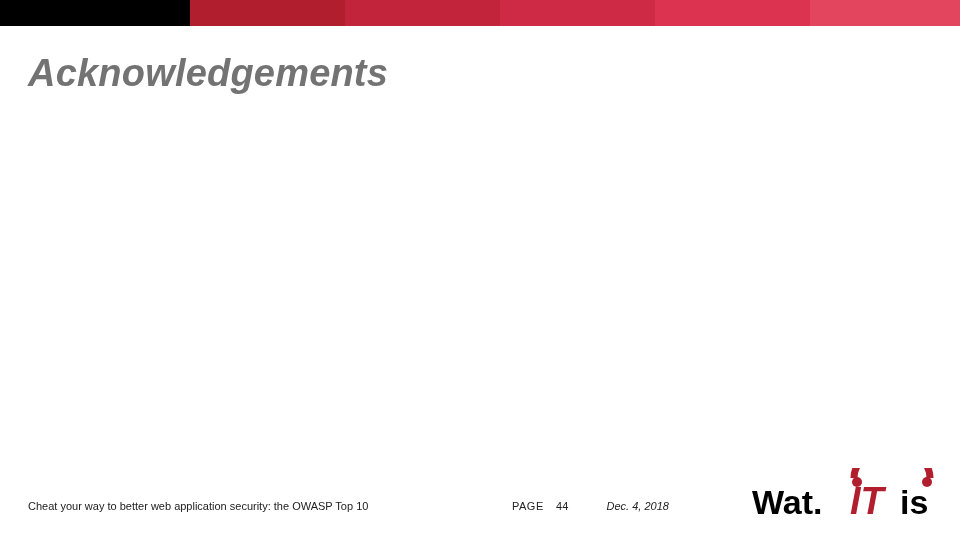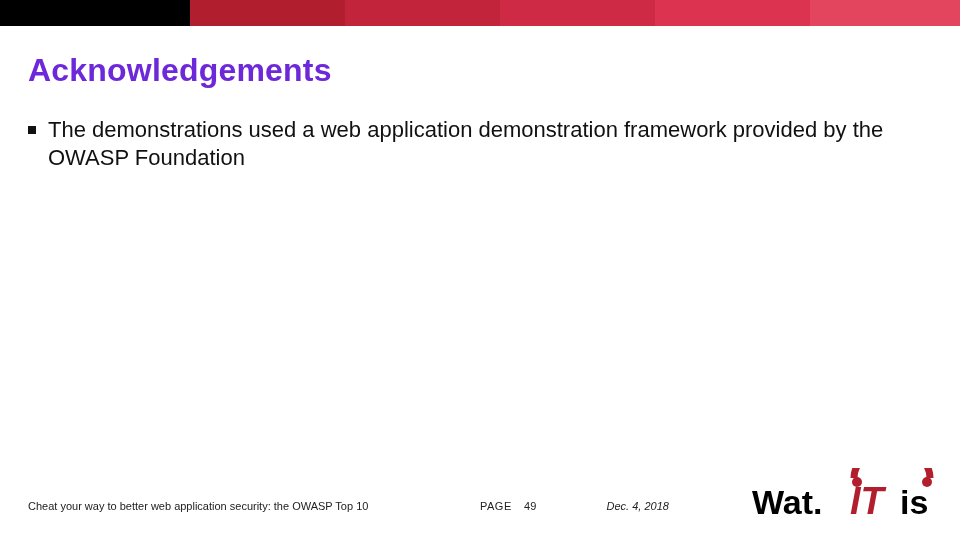--- a/index.html
+++ b/index.html
@@ -6,62 +6,56 @@
     html, body { width: 960px; height: 540px; font-family: "Trebuchet MS", "Segoe UI", Arial, sans-serif; background: #fff; overflow: hidden; }
     .slide { position: relative; width: 960px; height: 540px; }
     .topbar { position: absolute; top: 0; left: 0; width: 960px; height: 26px; background: #000; display: flex; }
     .topbar .seg { height: 26px; }
     .seg-black { background: #000; flex: 0 0 190px; }
     .seg-a { background: #b11e2d; flex: 0 0 155px; }
     .seg-b { background: #c2253b; flex: 0 0 155px; }
     .seg-c { background: #cf2a45; flex: 0 0 155px; }
     .seg-d { background: #dc3350; flex: 0 0 155px; }
     .seg-e { background: #e3455e; flex: 1; }
-    .title { position: absolute; top: 52px; left: 28px; font-size: 32px; font-weight: 700; color: #6d28d9; letter-spacing: 0.2px; }
+    .title { position: absolute; top: 52px; left: 28px; font-size: 38px; font-weight: 700; color: #737373; letter-spacing: 0.2px; font-style: italic; }
     .body { position: absolute; top: 116px; left: 28px; right: 28px; }
     .bullet { display: flex; gap: 12px; font-size: 22px; color: #111; line-height: 1.28; }
     .bullet .marker { flex: 0 0 auto; width: 8px; height: 8px; background: #111; margin-top: 10px; }
     .bullet .text { flex: 1; }
     .footer { position: absolute; bottom: 28px; left: 28px; right: 28px; display: flex; align-items: flex-end; font-size: 11px; color: #222; }
     .footer-left { flex: 0 0 50%; }
     .footer-center { flex: 0 0 14%; text-align: left; white-space: nowrap; }
     .footer-date { flex: 0 0 14%; text-align: left; font-style: italic; }
     .footer-spacer { flex: 1; }
     .logo { position: absolute; right: 10px; bottom: 14px; width: 200px; height: 58px; margin-left: 16px; }
     .logo svg { width: 100%; height: 100%; display: block; }
-    .pageword { letter-spacing: 0.5px; }
+    .pageword { letter-spacing: 0.5px; margin-left: 32px; }
   </style>
 </head>
 <body>
 <div class="slide">
 
   <div class="topbar">
     <div class="seg seg-black"></div>
     <div class="seg seg-a"></div>
     <div class="seg seg-b"></div>
     <div class="seg seg-c"></div>
     <div class="seg seg-d"></div>
     <div class="seg seg-e"></div>
   </div>
 
   <div class="title">Acknowledgements</div>
 
-  <div class="body">
-    <div class="bullet">
-      <div class="marker"></div>
-      <div class="text">The demonstrations used a web application demonstration framework provided by the OWASP Foundation</div>
-    </div>
-  </div>
 
   <div class="footer">
     <div class="footer-left">Cheat your way to better web application security: the OWASP Top 10</div>
     <div class="footer-center">
       <span class="pageword">PAGE</span>
       <span>&nbsp;&nbsp;</span>
-      <span>49</span>
+      <span>44</span>
     </div>
     <div class="footer-date">Dec. 4, 2018</div>
     <div class="footer-spacer"></div>
   </div>
 
   <div class="logo">
     <svg viewBox="0 0 200 58" xmlns="http://www.w3.org/2000/svg" aria-hidden="true">
       <path d="M104 10 A38 30 0 0 1 180 10" fill="none" stroke="#b11e2d" stroke-width="7"></path>
       <circle cx="107" cy="14" r="5" fill="#b11e2d"></circle>
       <circle cx="177" cy="14" r="5" fill="#b11e2d"></circle>

